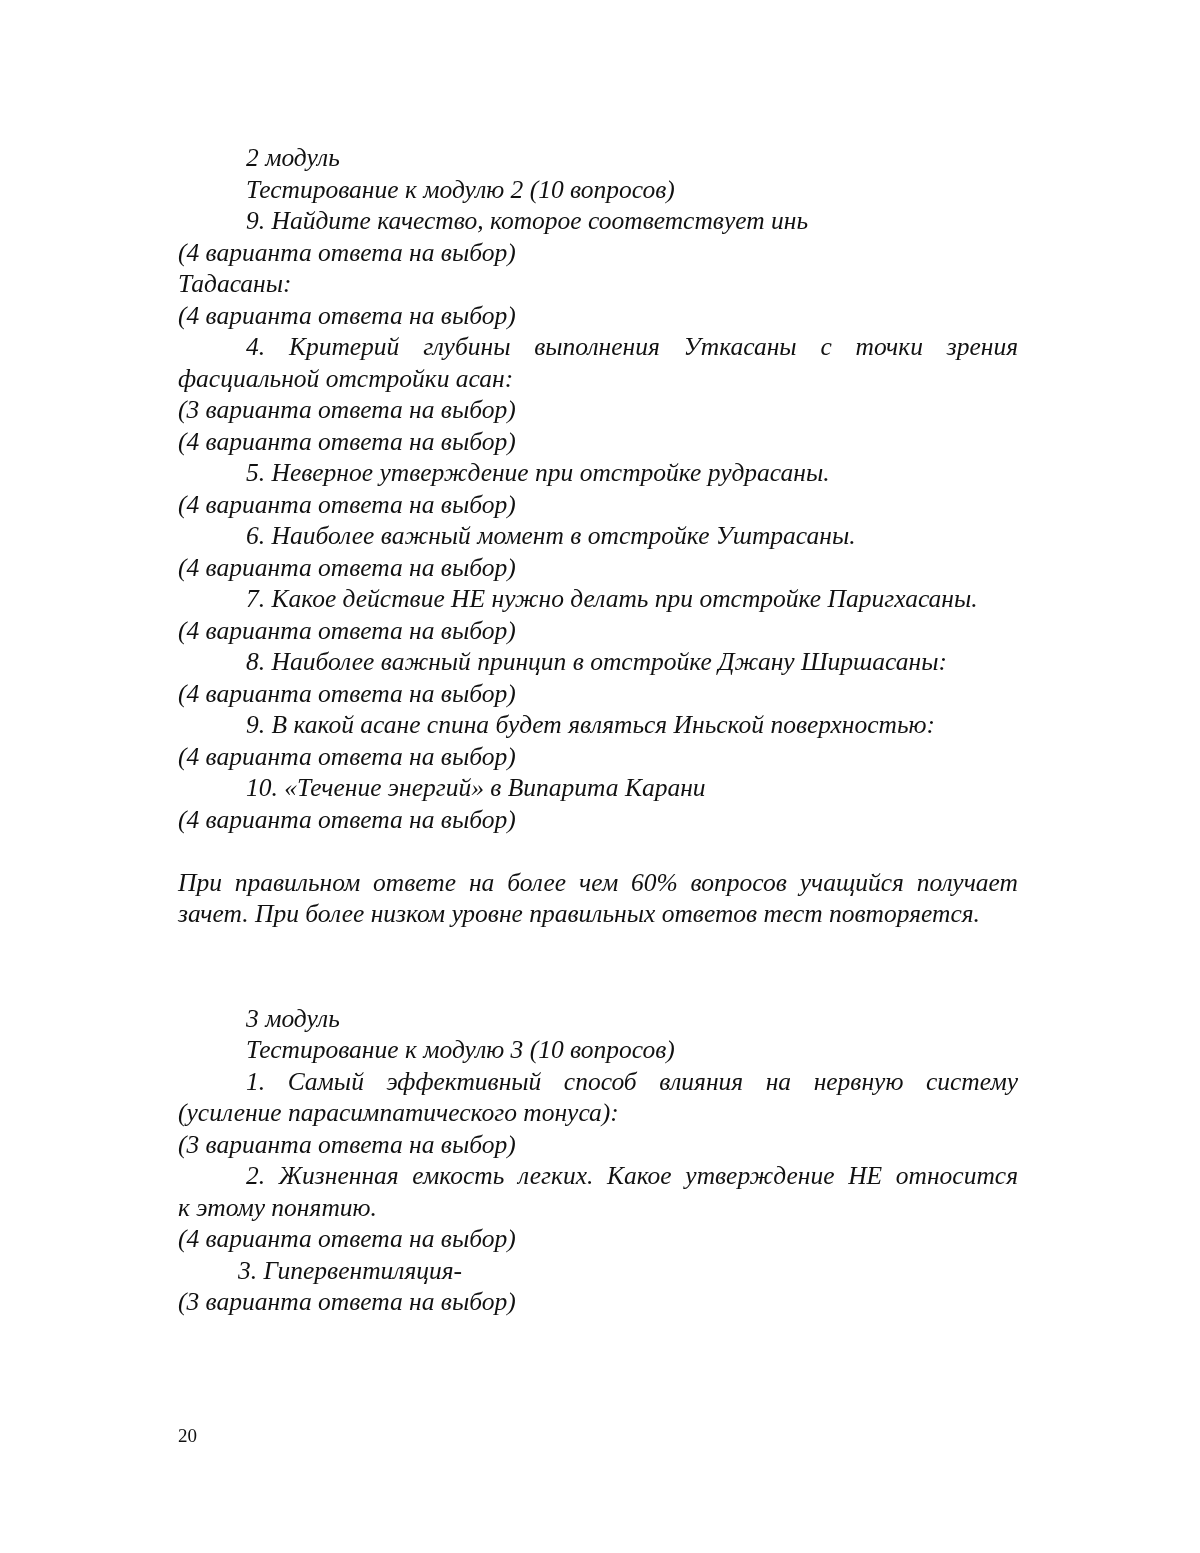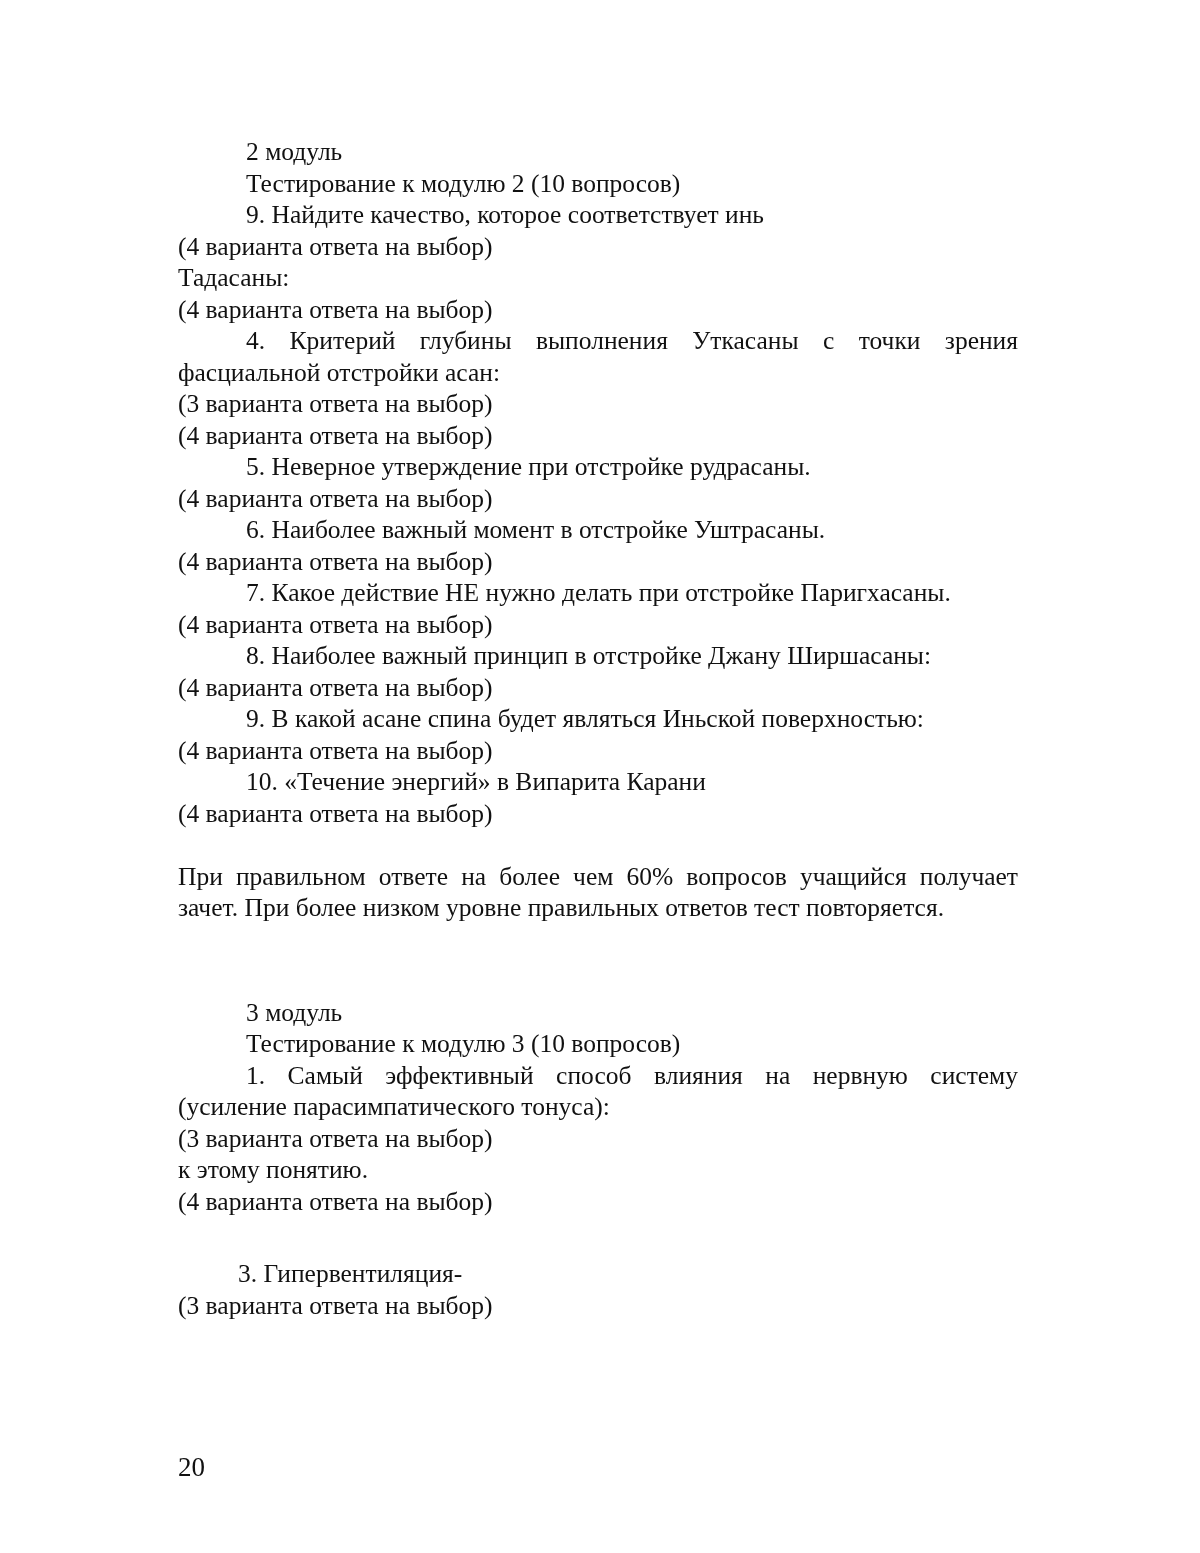--- a/index.html
+++ b/index.html
@@ -1,39 +1,39 @@
 <!DOCTYPE html>
 <html><head>
 <meta charset="utf-8">
 <style>
   html, body { margin: 0; padding: 0; background: #ffffff; }
   body {
     width: 1200px; height: 1553px; position: relative; overflow: hidden;
     font-family: "Liberation Serif", "DejaVu Serif", serif;
     color: #111111;
   }
-  .page { position: absolute; left: 178px; top: 136px; width: 840px; }
+  .page { position: absolute; left: 178px; top: 142px; width: 840px; font-style: italic; }
   .line {
     font-size: 25.5px;
     line-height: 31.5px;
     height: 31.5px;
     white-space: nowrap;
   }
   .indent { padding-left: 68px; }
-  .indent-s { padding-left: 60px; margin-top: 41px; }
+  .indent-s { padding-left: 60px; }
   .just {
     text-align: justify;
     text-align-last: justify;
     white-space: normal;
   }
   .spacer { height: 31.5px; }
   .spacer-lg { height: 63px; }
   .footer-num {
-    position: absolute; left: 178px; top: 1452px;
-    font-size: 27px; line-height: 31.5px;
+    position: absolute; left: 178px; top: 1420px;
+    font-size: 19px; line-height: 31.5px;
   }
 </style>
 </head>
 <body>
 
 <div class="page">
 
   <section>
     <div class="line indent">2 модуль</div>
     <div class="line indent">Тестирование к модулю 2 (10 вопросов)</div>
@@ -103,20 +103,21 @@
     <div class="line indent">3 модуль</div>
     <div class="line indent">Тестирование к модулю 3 (10 вопросов)</div>
 
     <div>
       <div class="line indent just">1. Самый эффективный способ влияния на нервную систему</div>
       <div class="line">(усиление парасимпатического тонуса):</div>
       <div class="line">(3 варианта ответа на выбор)</div>
     </div>
 
     <div>
+      <div class="line indent just">2. Жизненная емкость легких. Какое утверждение НЕ относится</div>
       <div class="line">к этому понятию.</div>
       <div class="line">(4 варианта ответа на выбор)</div>
     </div>
 
     <div>
       <div class="line indent-s">3. Гипервентиляция-</div>
       <div class="line">(3 варианта ответа на выбор)</div>
     </div>
   </section>
 </div>

